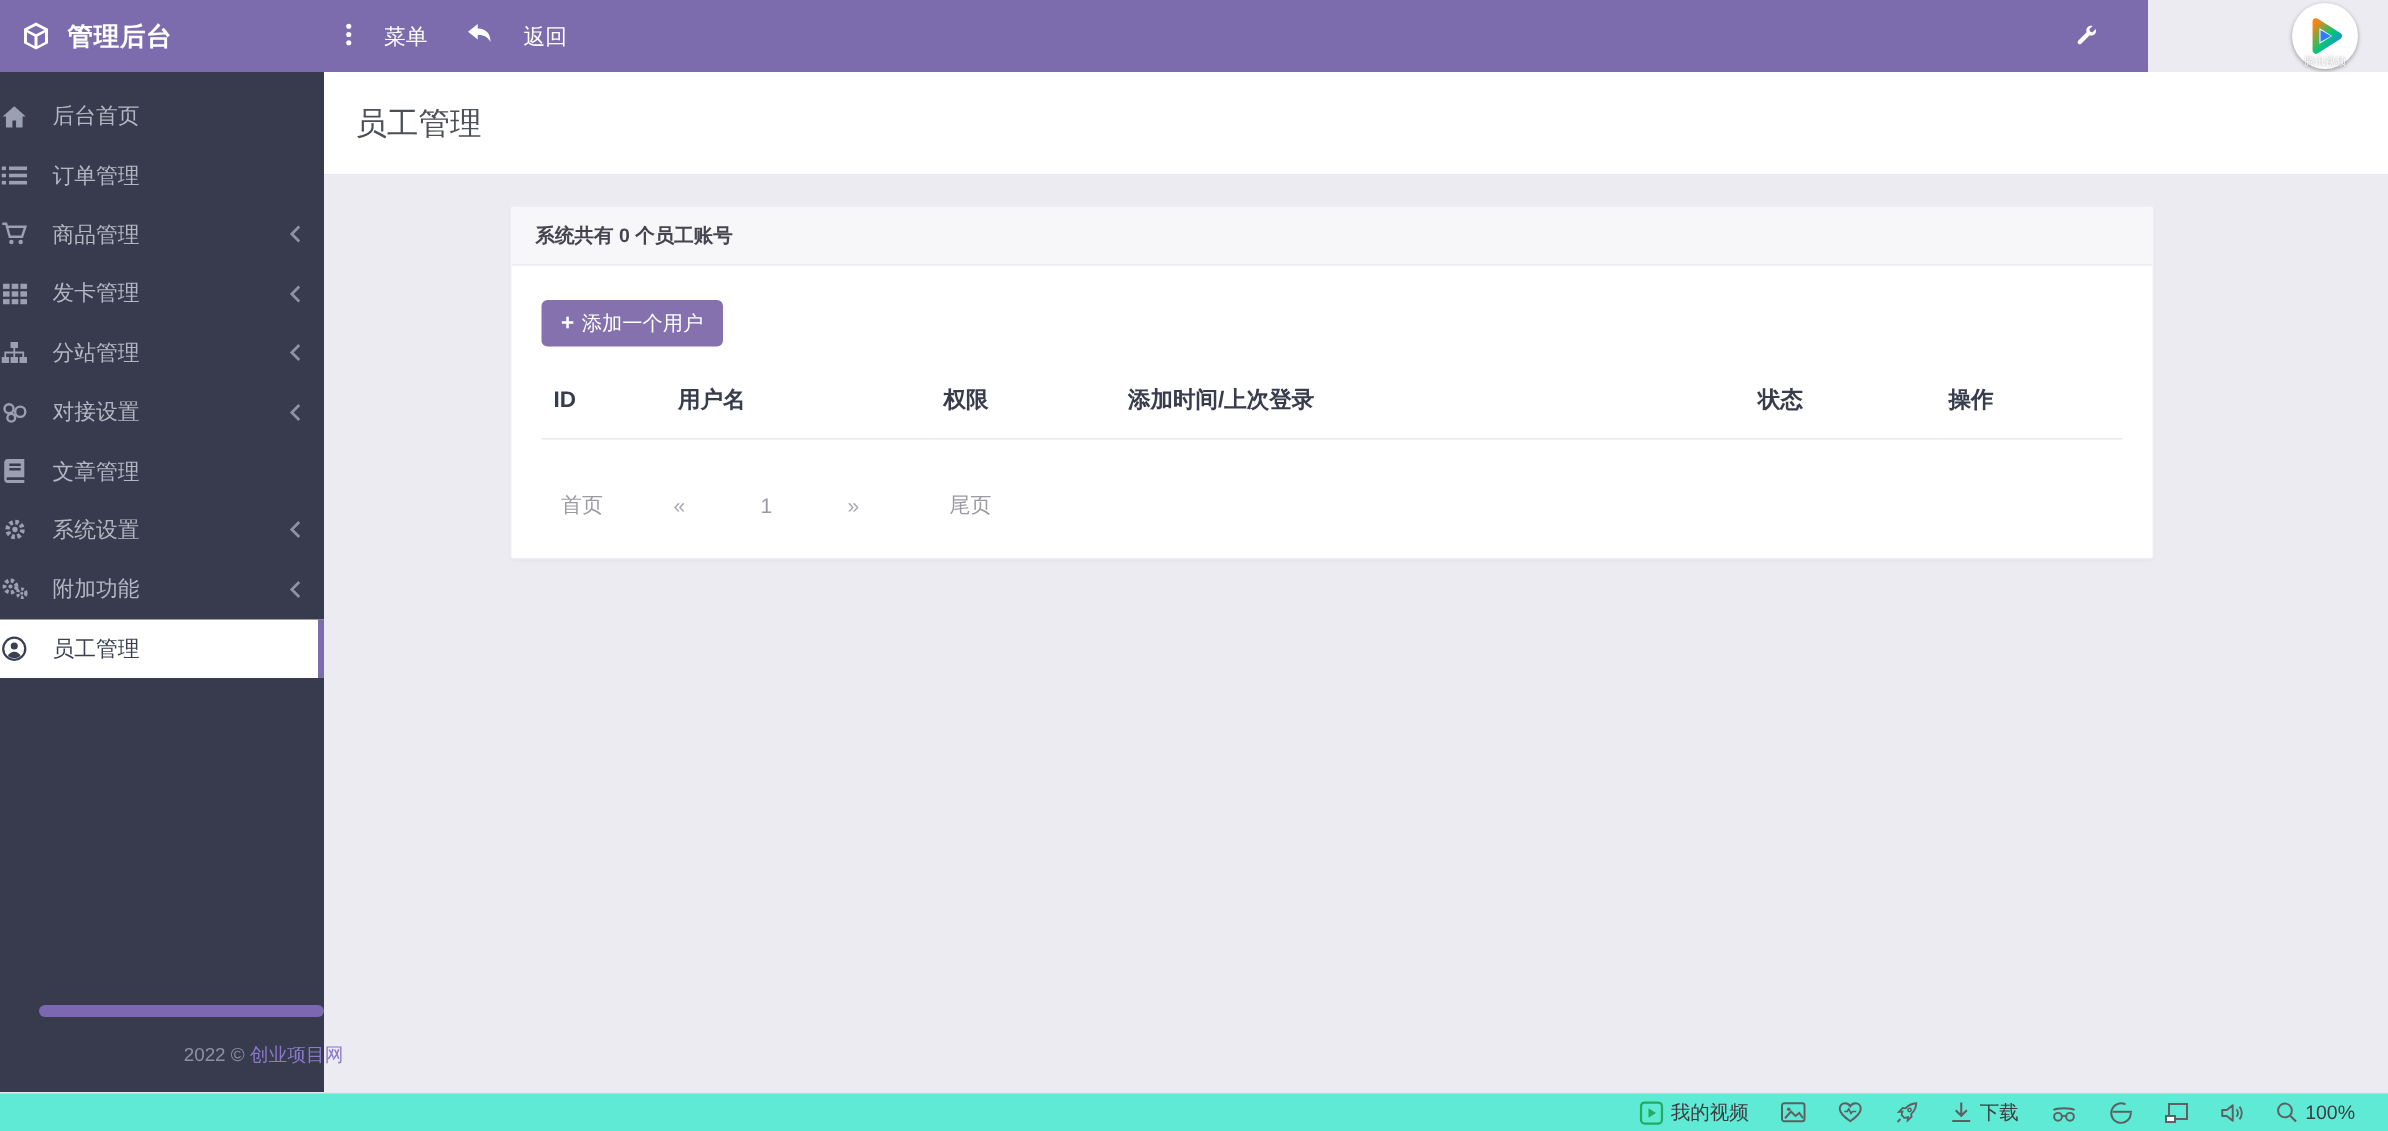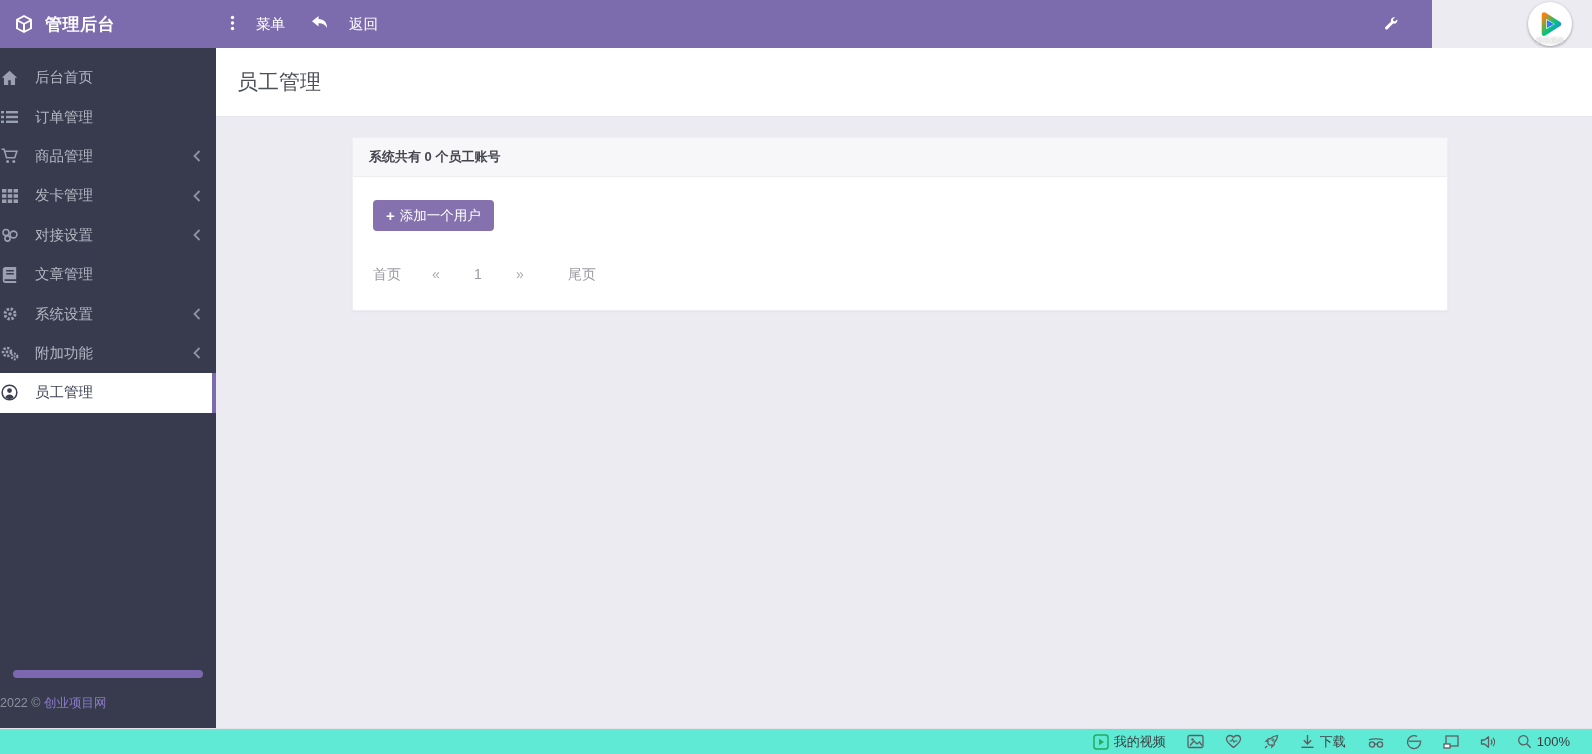--- a/index.html
+++ b/index.html
@@ -56,38 +56,38 @@
   .side-item{
     height:39.4px;display:flex;align-items:center;
     color:var(--sidebar-text);font-size:14.5px;cursor:pointer;
   }
   .side-item .s-icon{width:19px;margin-right:16px;color:var(--sidebar-icon);flex:none;display:flex;justify-content:center}
   .side-item .chev{margin-left:auto;margin-right:15px;color:#8e93a4}
   .side-item.active{
     background:#fff;color:var(--active-text);border-right:4px solid var(--accent-purple);
   }
   .side-item.active .s-icon{color:var(--active-text)}
-  .side-footer{position:absolute;bottom:0;left:0;width:100%;padding-bottom:16px;text-align:left}
+  .side-footer{position:absolute;bottom:0;left:13px;width:100%;padding-bottom:16px;text-align:right}
   .side-footer-bar{
     width:190px;height:8px;border-radius:4px;background:var(--footer-bar);
     margin:0 auto 17px auto;
   }
   .side-footer-text{font-size:12.5px;color:#8e90a0}
   .side-footer-text a{color:var(--footer-link);text-decoration:none;cursor:pointer}
 
   
   .page-header{
     position:absolute;left:216px;top:48px;right:0;height:69px;background:#fff;
     display:flex;align-items:center;padding-left:21px;
     border-bottom:1px solid #e7e6ee;
   }
   .page-title{font-size:21px;color:#4e5058;font-weight:400}
 
   .card{
-    position:absolute;left:352px;top:137px;width:1096px;
+    position:absolute;left:340px;top:137px;width:1096px;
     background:#fff;border:1px solid #efeff3;border-radius:2px;
     box-shadow:0 1px 2px rgba(0,0,0,.04);
   }
   .card-header{
     height:39px;background:#f7f7f9;border-bottom:1px solid #ececf1;
     display:flex;align-items:center;padding-left:16px;
     font-size:13px;font-weight:700;color:#44454e;
   }
   .card-body{padding:23px 20px 26px 20px}
   .add-btn{
@@ -95,21 +95,21 @@
     background:var(--button-purple);color:#fff;border:none;border-radius:4px;
     font-size:13.5px;cursor:pointer;font-family:inherit;
   }
   .add-btn .plus{font-size:15px;font-weight:700;line-height:1}
   table.emp{width:100%;border-collapse:collapse;table-layout:fixed;margin-top:11px}
   table.emp th{
     text-align:left;font-size:15px;color:#383c4d;font-weight:700;
     height:50px;padding:0 8px;vertical-align:middle;
     border-bottom:1px solid #e8e8ee;
   }
-  .pagination{display:flex;align-items:flex-start;margin:35px 0 0 0;gap:0}
+  .pagination{display:flex;align-items:center;margin:35px 0 0 13px;gap:16px}
   .page-link{
     color:#9a9aa2;font-size:14px;cursor:pointer;min-width:42px;
   }
   .page-link.sym{color:#a9a9b2}
 
   
   .taskbar{
     position:absolute;left:0;bottom:0;width:1592px;height:26px;background:#5eead4;
     border-top:1px solid #e4e4e8;display:flex;align-items:center;justify-content:flex-end;
     padding-right:22px;gap:21px;color:#404044;font-size:13px;
@@ -234,20 +234,39 @@
         </svg>
     </span>
     <span>发卡管理</span>
     <span class="chev">
       <svg width="8" height="12" viewBox="0 0 8 12">
           <polyline points="6.5,1 1.5,6 6.5,11" fill="none" stroke="currentColor" stroke-width="1.8"></polyline>
         </svg>
     </span>
   </div>
 
+  <div class="side-item">
+    <span class="s-icon">
+      <svg width="17" height="15" viewBox="0 0 17 15">
+          <g fill="currentColor">
+            <rect x="6" y="0" width="5" height="4"></rect>
+            <rect x="0" y="10" width="5" height="4"></rect>
+            <rect x="6" y="10" width="5" height="4"></rect>
+            <rect x="12" y="10" width="5" height="4"></rect>
+          </g>
+          <path fill="none" stroke="currentColor" stroke-width="1.2" d="M8.5 4v3M2.5 10V7h12v3M8.5 7v3"></path>
+        </svg>
+    </span>
+    <span>分站管理</span>
+    <span class="chev">
+      <svg width="8" height="12" viewBox="0 0 8 12">
+          <polyline points="6.5,1 1.5,6 6.5,11" fill="none" stroke="currentColor" stroke-width="1.8"></polyline>
+        </svg>
+    </span>
+  </div>
 
   <div class="side-item">
     <span class="s-icon">
       <svg width="18" height="14" viewBox="0 0 18 14">
           <g fill="none" stroke="currentColor" stroke-width="1.6">
             <circle cx="5" cy="4.5" r="3"></circle>
             <circle cx="12.5" cy="6.5" r="3.4"></circle>
             <circle cx="6.5" cy="10.5" r="2.6"></circle>
           </g>
         </svg>
@@ -327,20 +346,41 @@
   <h1 class="page-title">员工管理</h1>
 </div>
 
 <div class="card">
   <div class="card-header">系统共有 0 个员工账号</div>
   <div class="card-body">
     <button class="add-btn">
       <span class="plus">+</span>
       <span>添加一个用户</span>
     </button>
+    <table class="emp">
+      <colgroup>
+        <col style="width:83px">
+          <col style="width:177px">
+          <col style="width:123px">
+        <col style="width:420px">
+          <col style="width:127px">
+          <col>
+      </colgroup>
+      <thead>
+        <tr>
+          <th>ID</th>
+          <th>用户名</th>
+          <th>权限</th>
+          <th>添加时间/上次登录</th>
+          <th>状态</th>
+          <th>操作</th>
+        </tr>
+      </thead>
+      <tbody></tbody>
+    </table>
     <div class="pagination">
       <span class="page-link" style="min-width:59px">首页</span>
       <span class="page-link sym">«</span>
       <span class="page-link">1</span>
       <span class="page-link sym" style="min-width:52px">»</span>
       <span class="page-link">尾页</span>
     </div>
   </div>
 </div>
 

